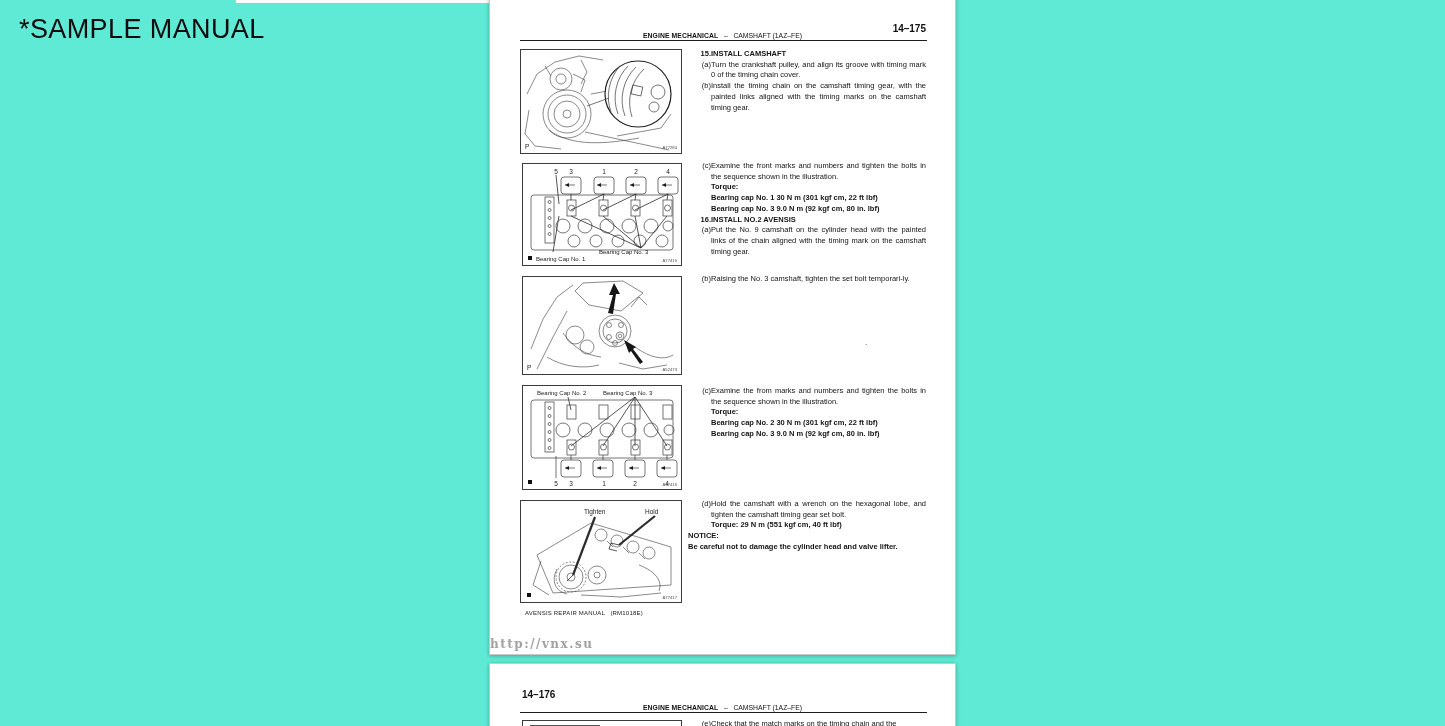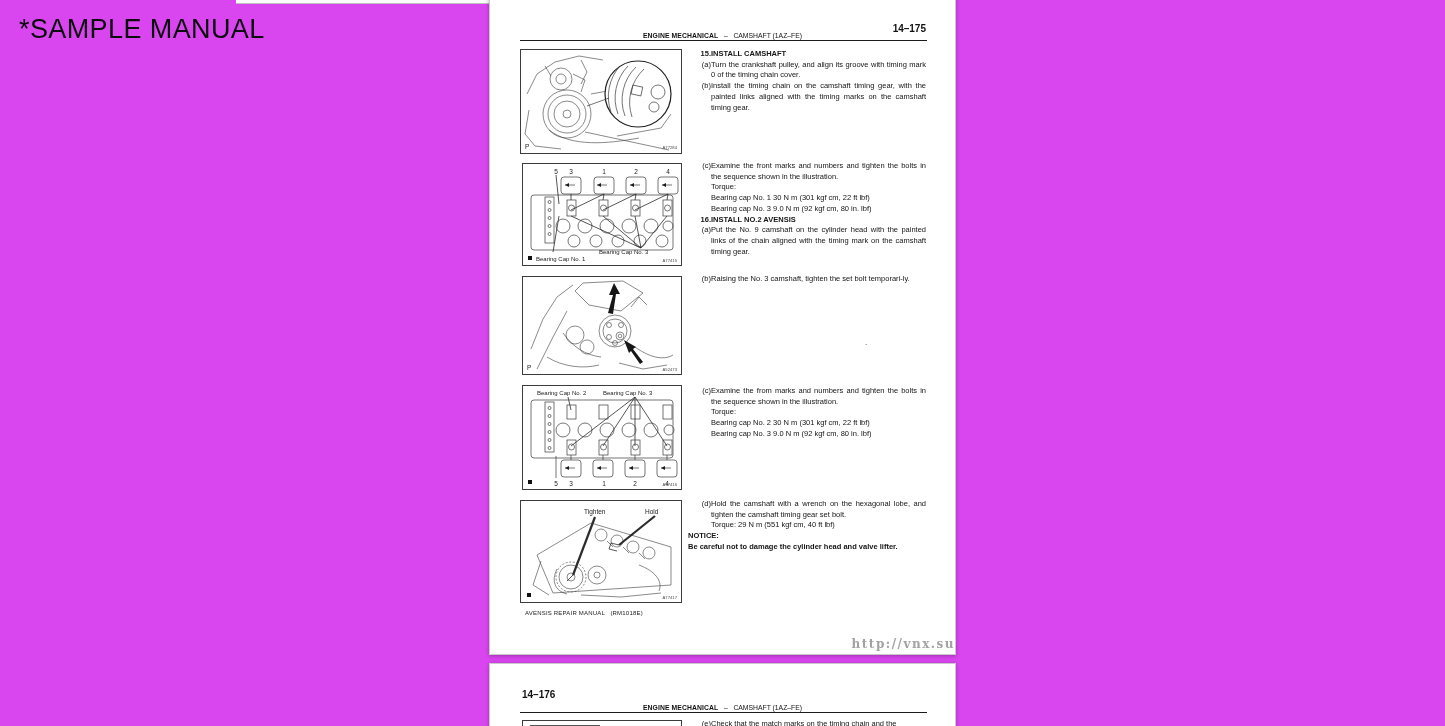--- a/index.html
+++ b/index.html
@@ -1,17 +1,17 @@
 <!DOCTYPE html>
 <html><head>
 <meta charset="utf-8">
 <style>
   html,body{margin:0;padding:0;width:1445px;height:726px;overflow:hidden;
     background:#e6e6e6;font-family:"Liberation Sans",sans-serif;}
-  .viewer{position:relative;width:1445px;height:726px;background:#d946ef;}
+  .viewer{position:relative;width:1445px;height:726px;background:#5eead4;}
   .sample-label{position:absolute;left:19px;top:14px;font-size:27px;color:#0c0c0e;
     letter-spacing:.4px;}
   .top-sliver{position:absolute;left:236px;top:0;width:253px;height:3px;background:#fbfbfb;
     border-bottom:1px solid #bfbfbf;}
   .page{position:absolute;left:489px;width:465px;background:#fff;border:1px solid #c9c9c9;
     box-shadow:0 1px 4px rgba(0,0,0,.28);overflow:hidden;}
   .page1{top:-4px;height:657px;}
   .page2{top:663px;height:80px;}
   
   .pgnum{position:absolute;font-weight:bold;font-size:10px;color:#111;}
@@ -21,25 +21,25 @@
   .hdr b{letter-spacing:.1px;}
   .fig{position:absolute;border:1px solid #3c3c3c;background:#fff;}
   .fig svg{position:absolute;left:0;top:0;width:100%;height:100%;}
   .textcol{position:absolute;left:198px;top:0;width:238px;font-size:7.5px;
     line-height:10.7px;color:#141414;}
   .blk{position:absolute;left:0;width:238px;}
   .row{display:flex;}
   .lb{width:23px;flex:none;text-align:right;}
   .tx{flex:1;text-align:justify;}
   .bold{font-weight:bold;}
-  .ind{margin-left:23px;font-weight:normal;}
+  .ind{margin-left:23px;font-weight:bold;}
   .full{font-weight:bold;}
   .footer-line{position:absolute;left:35px;top:613px;font-size:6px;color:#222;
     white-space:pre;letter-spacing:.2px;}
-  .watermark{position:absolute;left:0;width:100%;top:640px;text-align:right;
+  .watermark{position:absolute;left:0;width:100%;top:640px;text-align:left;
     font-family:"DejaVu Serif",serif;font-weight:bold;font-size:12px;color:#a2a2a2;
     letter-spacing:1.5px;}
   .stray-dot{position:absolute;left:375px;top:341px;font-size:8px;color:#111;}
   
   .ftxt{font-family:"Liberation Sans",sans-serif;fill:#1c1c1c;}
   .fcode{font-family:"Liberation Sans",sans-serif;fill:#4a4a4a;}
 </style>
 </head>
 <body>
 

